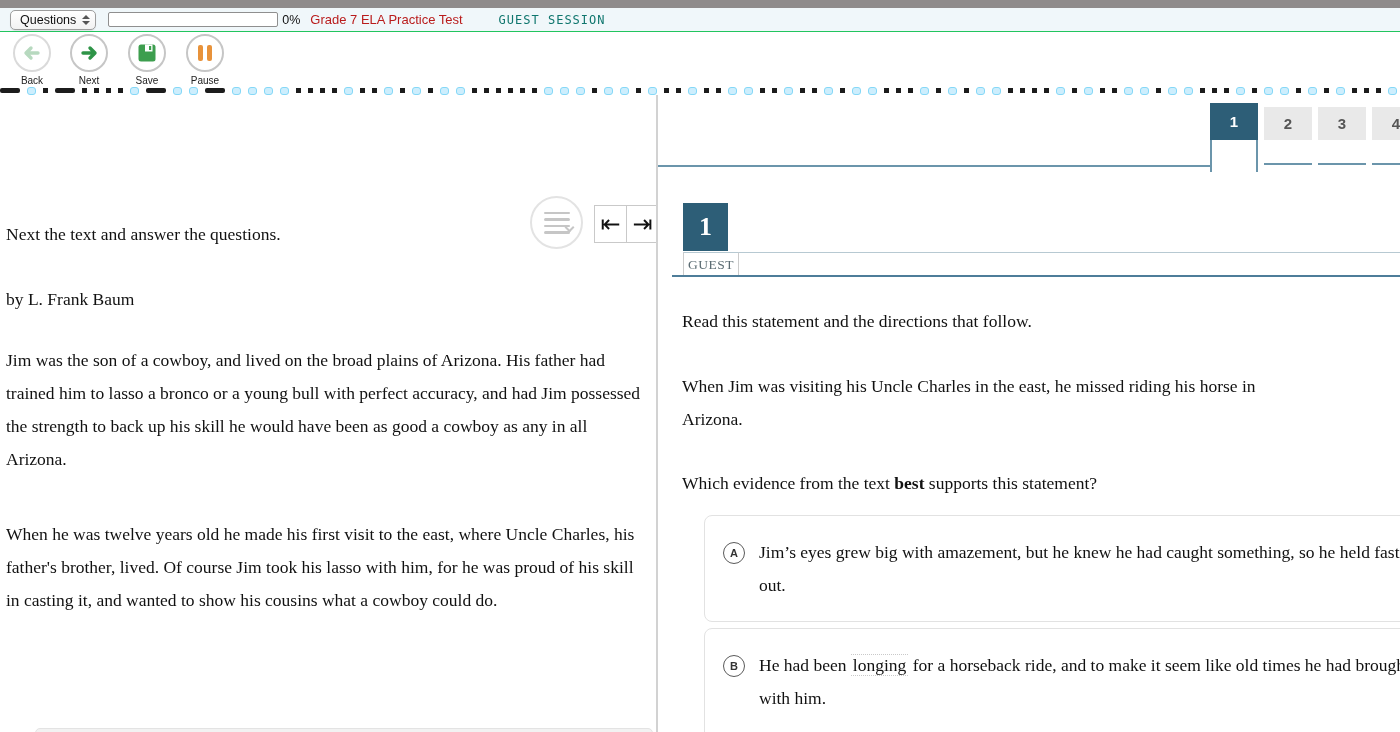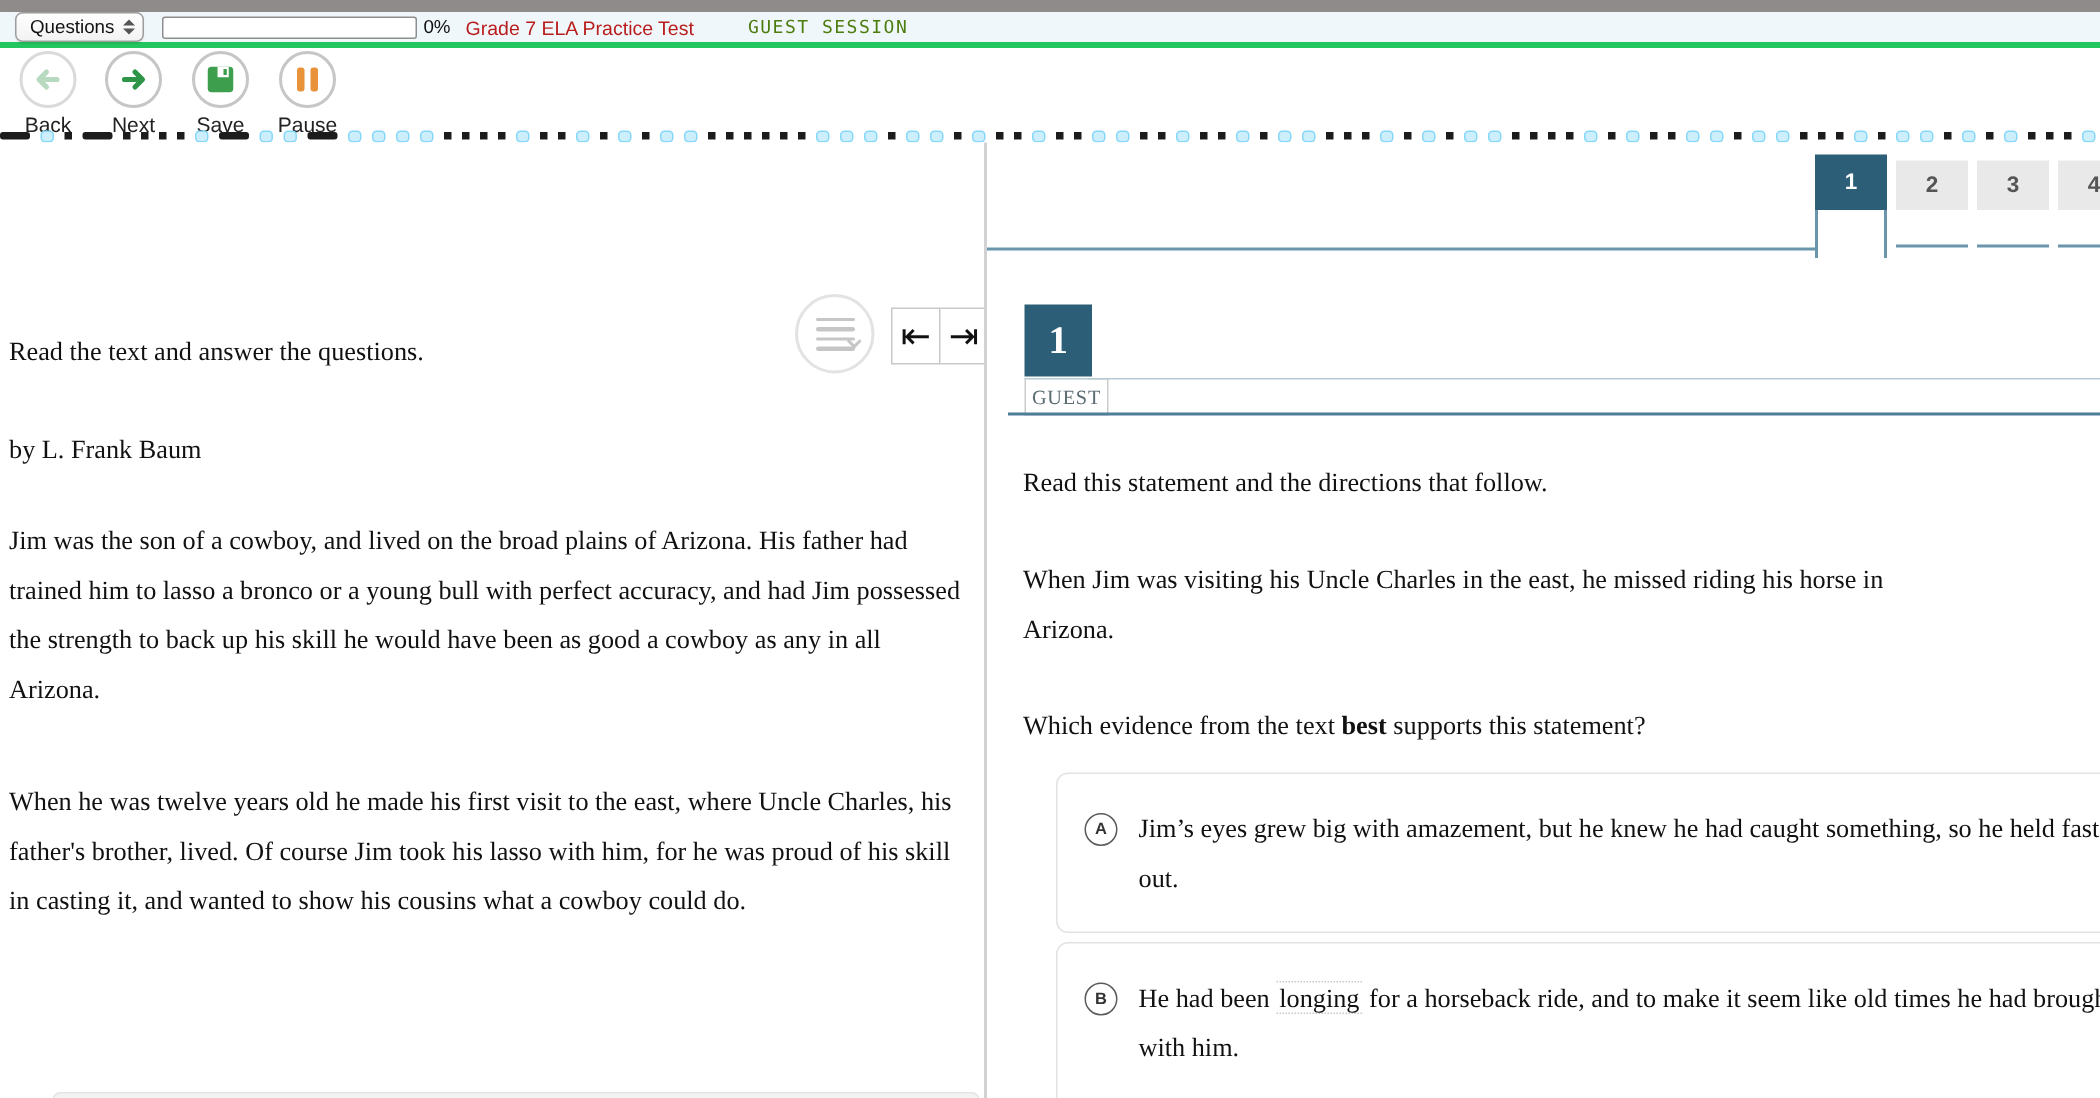--- a/index.html
+++ b/index.html
@@ -3,44 +3,44 @@
 <meta charset="utf-8">
 <style>
   * { margin:0; padding:0; box-sizing:border-box; }
   html,body { width:1400px; height:732px; overflow:hidden; background:#fff;
               font-family:"Liberation Sans", sans-serif; }
   body { position:relative; }
 
   
   .top-gray-bar { position:absolute; left:0; top:0; width:1400px; height:8px; background:#8f8b8b; }
   .app-header { position:absolute; left:0; top:8px; width:1400px; height:24px;
-                background:#f0f7fa; border-bottom:4px solid #22c55e;
+                background:#f0f7fa; border-bottom:1px solid #22c55e;
                 display:flex; align-items:center; padding-left:10px; }
   .q-select { height:20px; background:linear-gradient(#fff,#f2f2f2); border:1px solid #9d9d9d;
               border-radius:5px; display:inline-flex; align-items:center; padding:0 5px 0 9px;
               font-size:12.5px; color:#111; box-shadow:0 1px 1px rgba(0,0,0,.08); cursor:pointer; }
   .stepper { display:inline-flex; flex-direction:column; margin-left:6px; gap:2px; }
   .stepper i { width:0; height:0; border-left:4px solid transparent; border-right:4px solid transparent; }
   .stepper i.up { border-bottom:4px solid #555; }
   .stepper i.dn { border-top:4px solid #555; }
   .progress-wrap { width:170px; height:15px; background:#fff; border:1px solid #8f8f8f;
                    border-radius:2px; margin-left:12px; overflow:hidden; }
   .progress-fill { height:100%; width:0%; background:#7db9e8; }
   .pct { font-size:12.5px; color:#111; margin-left:4px; }
   .test-title { font-size:13px; color:#b91c1c; font-weight:500; margin-left:10px; }
   .session { font-family:"DejaVu Sans Mono", monospace; font-size:12px; letter-spacing:1px;
-             color:#4d7c0f; margin-left:36px; }
+             color:#0f766e; margin-left:36px; }
 
   
   .toolbar { position:absolute; left:0; top:32px; width:1400px; height:54px; background:#fff; }
   .tb-btn { position:absolute; top:2px; width:52px; text-align:center; cursor:pointer; }
   .tb-circle { width:38px; height:38px; border:2px solid #c6c6c6; border-radius:50%;
                background:#fff; margin:0 auto; display:flex; align-items:center; justify-content:center; }
   .tb-btn.disabled .tb-circle { border-color:#dadada; }
-  .tb-label { font-size:14px; color:#222; margin-top:3px; }
+  .tb-label { font-size:10px; color:#222; margin-top:3px; }
   .pause-bars { display:flex; gap:4px; }
   .pause-bars b { width:5px; height:16px; background:#e8923a; border-radius:2px; }
 
   
   .dotline { position:absolute; display:flex; align-items:center; gap:7px; overflow:hidden; height:9px; }
   .dotline .d-black { width:5px; height:5px; background:#1c1c1c; flex:0 0 auto; }
   .dotline .d-blue  { width:9px; height:8px; background:#cdeefd; border:1.5px solid #85d8f7;
                       border-radius:3px; flex:0 0 auto; }
   .dotline .d-long  { width:20px; height:5px; background:#1c1c1c; border-radius:2px; flex:0 0 auto; }
   #sep-main { left:0; top:86px; width:1400px; }
@@ -297,21 +297,21 @@
       <span class="chev"></span>
   </div>
   <div class="pane-arrow" id="arrow-left">
     <span>⇤</span>
   </div>
   <div class="pane-arrow" id="arrow-right">
     <span>⇥</span>
   </div>
 
   <div class="passage">
-    <p class="p-instruction">Read the text and answer the questions.</p>
+    <p class="p-instruction">Next the text and answer the questions.</p>
     <p class="p-author">by L. Frank Baum</p>
     <p class="p-para1">Jim was the son of a cowboy, and lived on the broad plains of Arizona. His father had trained him to lasso a bronco or a young bull with perfect accuracy, and had Jim possessed the strength to back up his skill he would have been as good a cowboy as any in all Arizona.</p>
     <p class="p-para2">When he was twelve years old he made his first visit to the east, where Uncle Charles, his father's brother, lived. Of course Jim took his lasso with him, for he was proud of his skill in casting it, and wanted to show his cousins what a cowboy could do.</p>
   </div>
   <div class="bottom-hint-bar"></div>
 </div>
 
 <div class="panel-divider"></div>
 
 <div class="right-panel">

